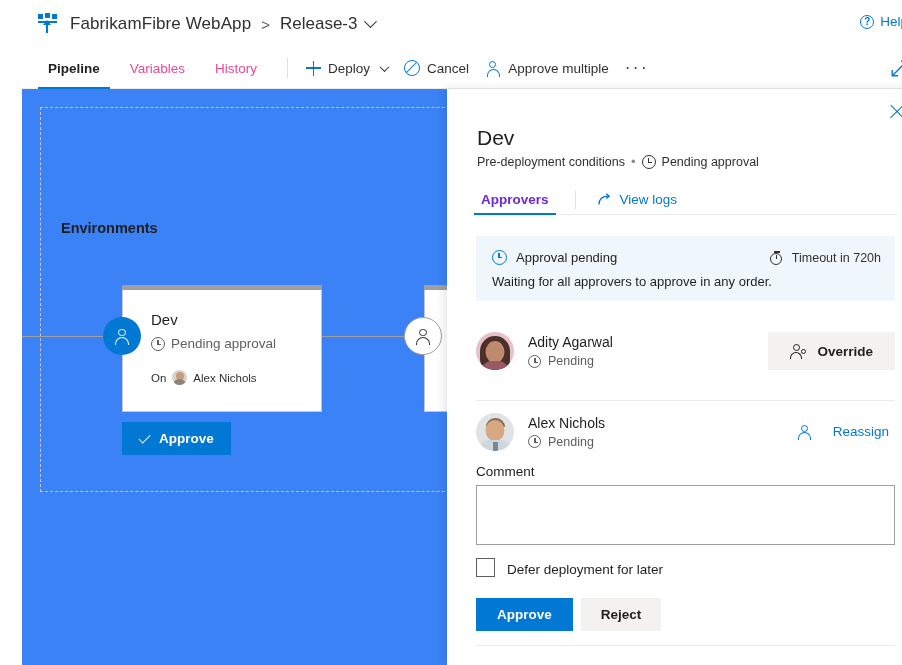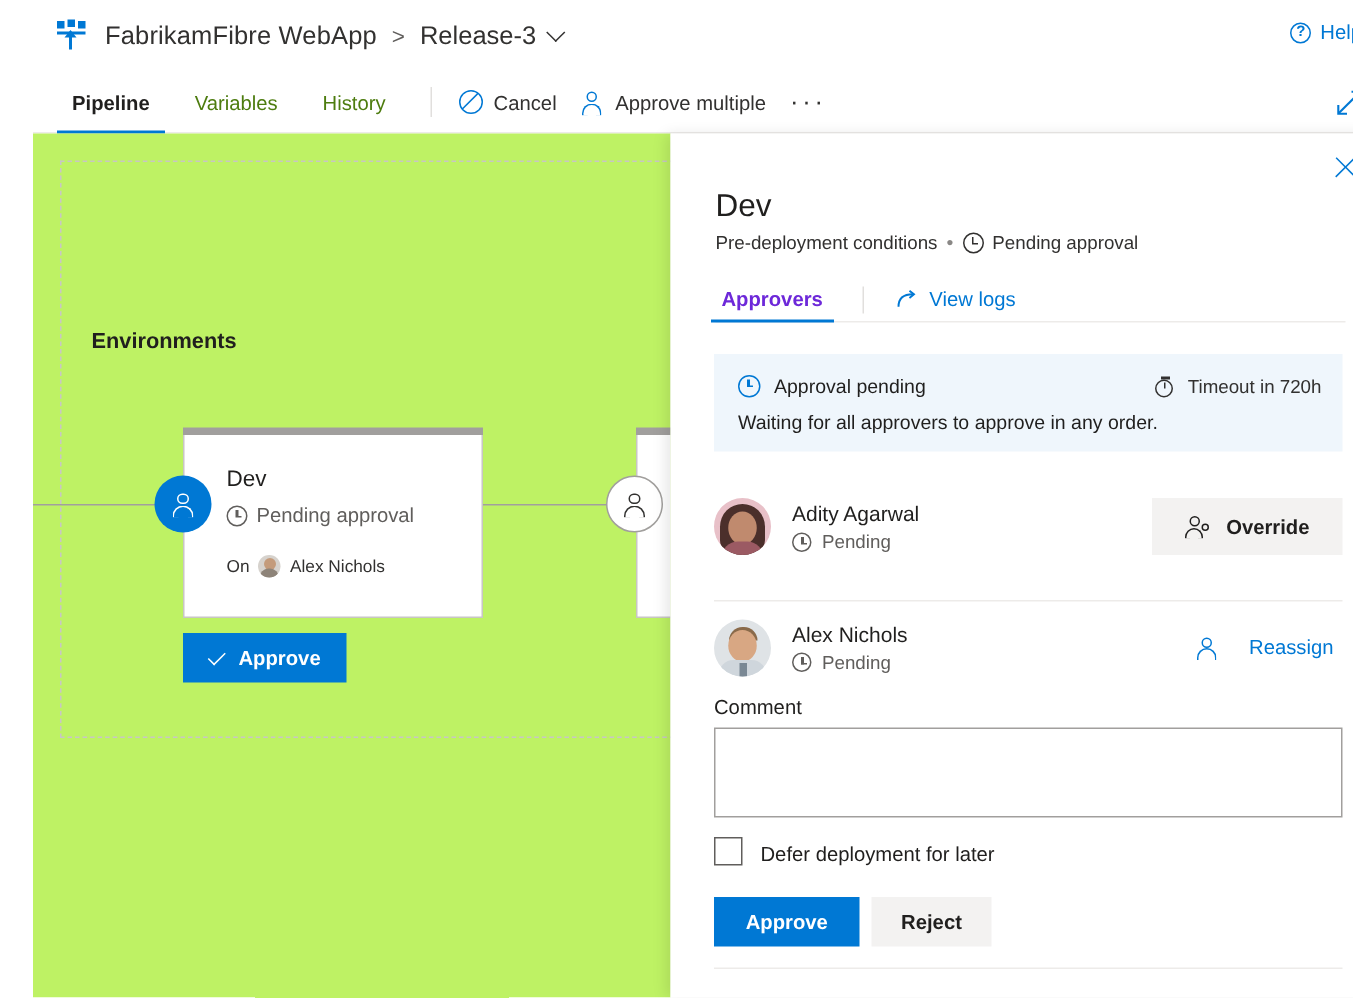--- a/index.html
+++ b/index.html
@@ -57,21 +57,21 @@
 
   
   .cmdbar {
     position: absolute; top: 48px; left: 0; width: 902px; height: 41px;
     background: #fff; display: flex; align-items: center;
     border-bottom: 1px solid #edebe9;
   }
   .tabs { display: flex; align-items: stretch; height: 41px; padding-left: 16px; }
   .tab {
     position: relative; display: flex; align-items: center; padding: 0 10px;
-    font-size: 13.5px; color: #4d7c0f; cursor: pointer; margin-right: 10px;
+    font-size: 13.5px; color: #ec4899; cursor: pointer; margin-right: 10px;
   }
   .tab.active { font-weight: 700; color: #201f1e; }
   .tab.active::after {
     content: ""; position: absolute; left: 0; right: 0; bottom: 0;
     height: 2px; background: #0078d4;
   }
   .vdiv { width: 1px; height: 20px; background: #e1dfdd; margin: 0 10px; align-self: center; }
   .cmd {
     display: flex; align-items: center; gap: 7px; padding: 0 8px; height: 41px;
     font-size: 13.5px; color: #323130; cursor: pointer;
@@ -109,21 +109,21 @@
   }
   .dots { letter-spacing: 2.5px; font-size: 17px; color: #323130; line-height: 10px; }
   .expand {
     position: absolute; right: 16px; top: 12px; width: 17px; height: 17px; cursor: pointer;
   }
   .expand svg { display: block; }
 
   
   .canvas {
     position: absolute; top: 89px; left: 0; width: 425px; height: 576px;
-    background: #bef264; overflow: hidden;
+    background: #3b82f6; overflow: hidden;
   }
   .env-box {
     position: absolute; left: 18px; top: 18px; width: 520px; height: 385px;
     border: 1px dashed #c8c6c4; background: transparent;
   }
   .env-title {
     position: absolute; left: 39px; top: 131px;
     font-size: 14.5px; font-weight: 700; color: #201f1e;
   }
   .wire {
@@ -348,20 +348,25 @@
       <div class="tab">
         <span>Variables</span>
       </div>
       <div class="tab">
         <span>History</span>
       </div>
     </div>
 
     <div class="vdiv"></div>
 
+    <div class="cmd">
+      <span class="plus"></span>
+      <span>Deploy</span>
+      <span class="chev-sm"></span>
+    </div>
 
     <div class="cmd">
       <span class="ban"></span>
       <span>Cancel</span>
     </div>
 
     <div class="cmd">
       <span class="person-o">
           <span class="hd"></span>
           <span class="bd"></span>

